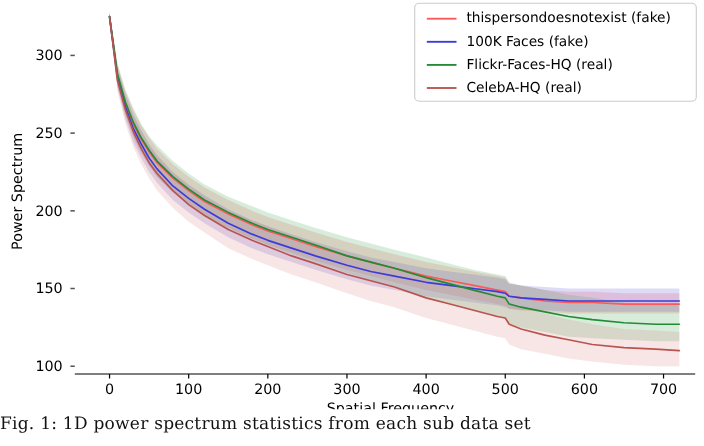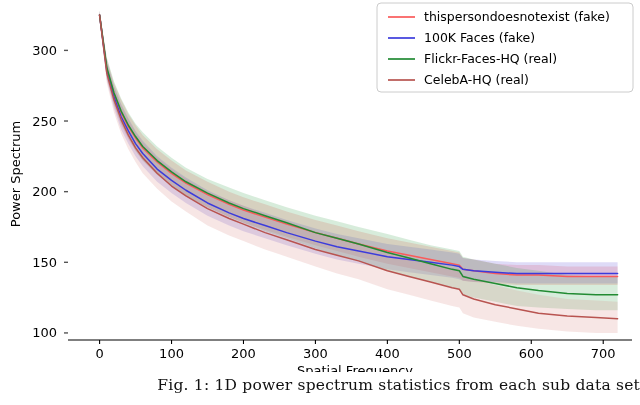--- a/index.html
+++ b/index.html
@@ -42,21 +42,21 @@
     font-size: 12.5px;
     fill: #000000;
     font-family: "DejaVu Sans", sans-serif;
     dominant-baseline: middle;
   }
   #caption {
     position: absolute;
     left: 0;
     top: 376px;
     width: 640px;
-    text-align: right;
+    text-align: left;
     font-family: "DejaVu Serif", serif;
     font-size: 15.5px;
     color: #111111;
     letter-spacing: 0.2px;
     white-space: nowrap;
     overflow: hidden;
   }
 </style>
 </head>
 <body>

